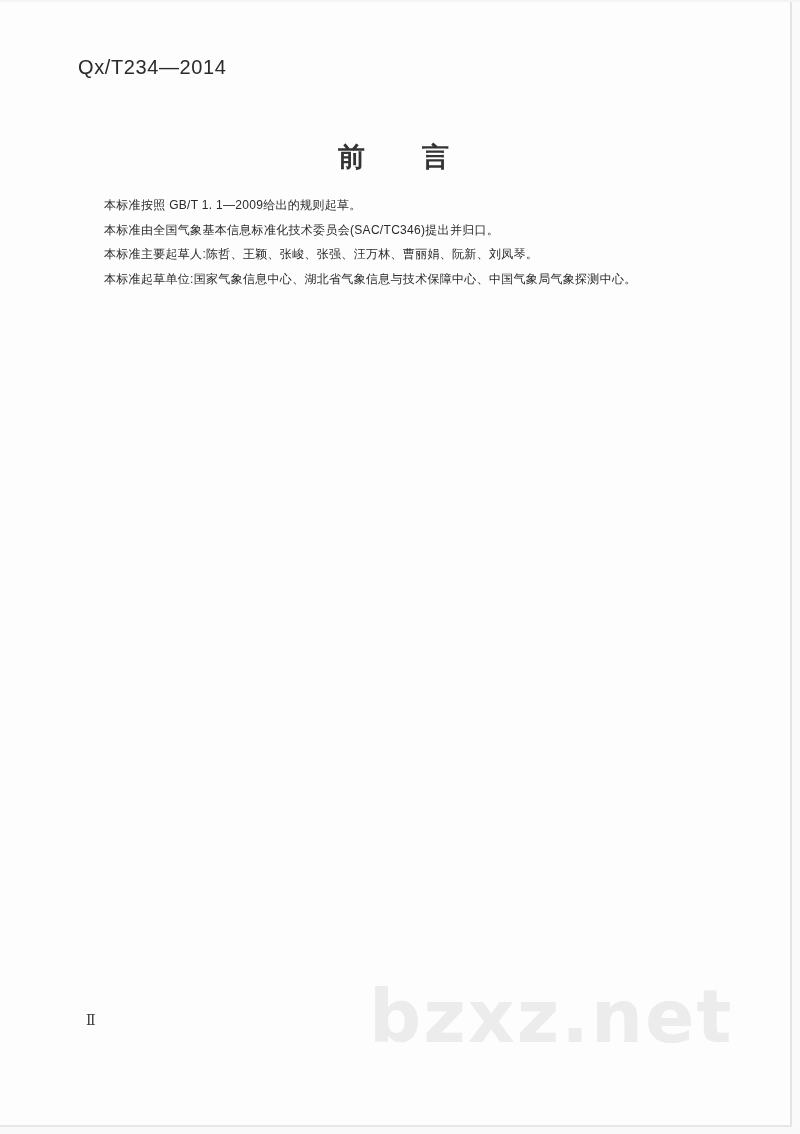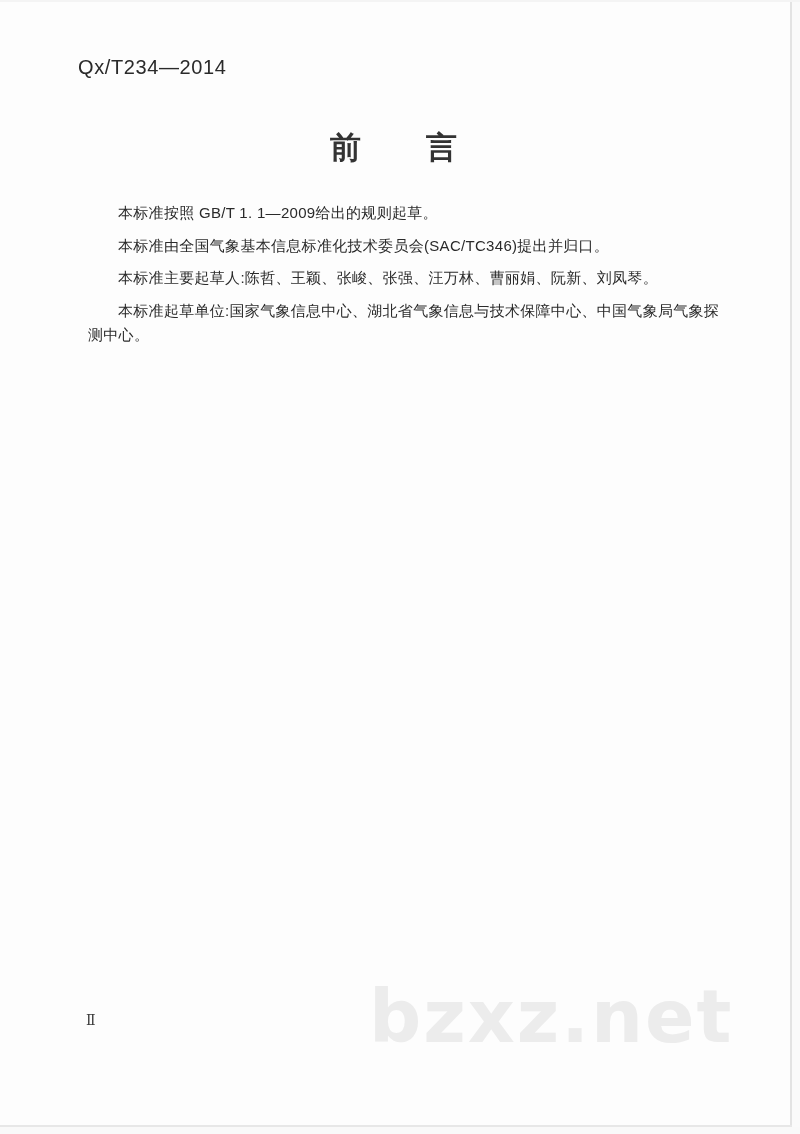--- a/index.html
+++ b/index.html
@@ -29,37 +29,37 @@
     top: 56px;
     font-size: 20px;
     letter-spacing: 0.6px;
     color: var(--text);
   }
   .doc-title {
     position: absolute;
     left: 0;
     right: 12px;
     top: 127px;
-    margin: 0;
+    margin: 12px;
     text-align: center;
-    font-size: 31px;
+    font-size: 27px;
     font-weight: 600;
     letter-spacing: 1px;
     color: var(--title);
   }
   .doc-body {
     position: absolute;
     left: 80px;
     top: 193px;
     width: 662px;
   }
   .doc-body p {
-    margin: 8px;
+    margin: 0;
     text-indent: 2em;
-    font-size: 15px;
+    font-size: 12px;
     line-height: 24.5px;
     letter-spacing: 0.3px;
     color: var(--text);
   }
   .page-number {
     position: absolute;
     left: 86px;
     top: 1012px;
     font-size: 14px;
     color: #3a3a3a;

